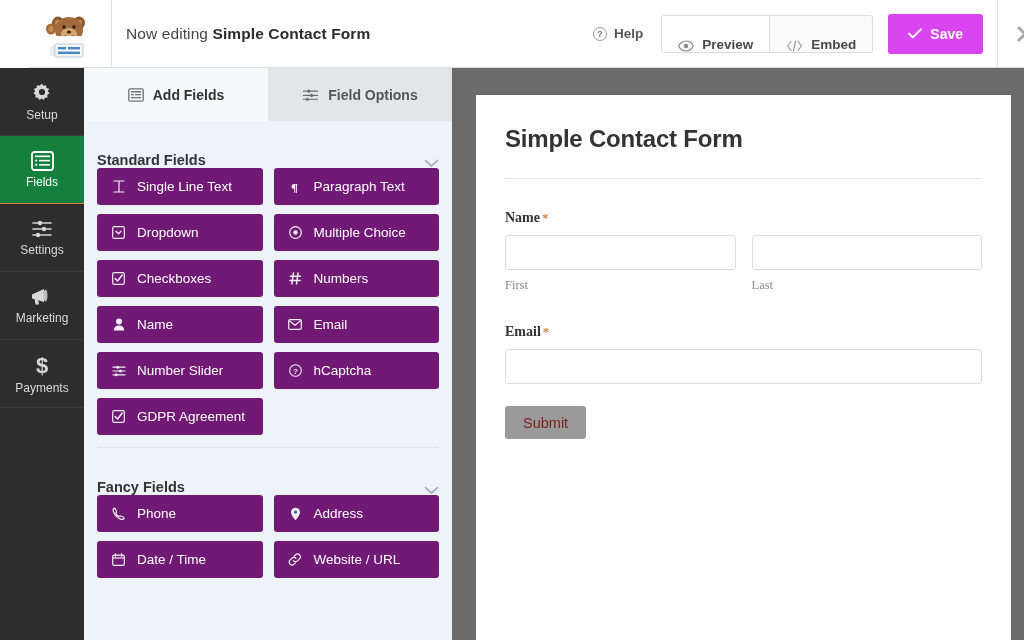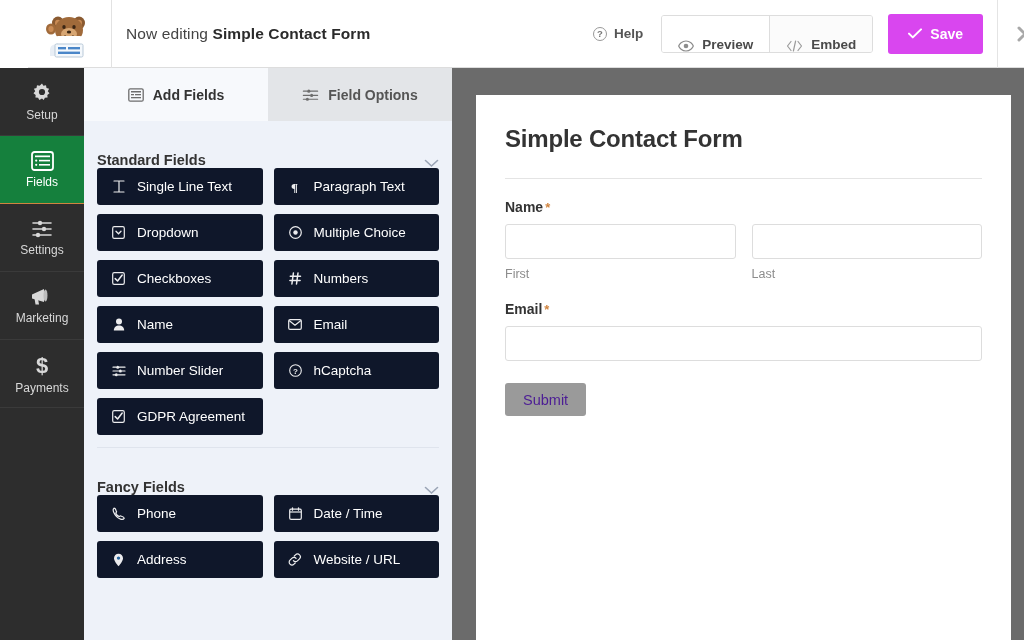--- a/index.html
+++ b/index.html
@@ -117,55 +117,55 @@
   .chev { margin-left: auto; color: #9aa4b5; display: flex; }
   .divider { height: 1px; background: #dfe4ed; margin: 8px 0 0; }
 
   .field-grid {
     display: grid; grid-template-columns: 1fr 1fr;
     gap: 9px 11px; padding-bottom: 4px;
   }
   .field-btn {
     display: flex; align-items: center; gap: 11px;
     height: 37px; padding: 0 14px;
-    background: #0f172a; color: #fff;
+    background: #701a75; color: #fff;
     font-size: 13.5px; border-radius: 3px;
     cursor: pointer; white-space: nowrap; overflow: hidden;
   }
   .field-btn .fi { display: flex; width: 15px; justify-content: center; flex: 0 0 15px; opacity: .92; }
 
   
   .preview {
     position: absolute; top: 68px; left: 452px;
     width: 572px; height: 572px;
     background: #6b6b6b;
     padding: 27px 13px 0 24px;
   }
   .form-card {
     background: #fff; width: 535px; height: 545px;
     padding: 30px 29px 0;
     overflow: hidden;
   }
   .form-title { font-size: 24px; font-weight: bold; color: #333; letter-spacing: -.2px; }
   .title-rule { height: 1px; background: #e4e4e4; margin: 25px 0 0; }
-  .field-block { margin-top: 20px; }
+  .field-block { margin-top: 31px; font-family: Liberation Serif, serif; }
   .flabel { font-size: 14px; font-weight: bold; color: #333; margin-bottom: 9px; }
   .req { color: #d0843f; font-size: 13px; margin-left: 2px; }
   .row2 { display: flex; gap: 16px; }
   .col { flex: 1; }
   .inp {
     width: 100%; height: 35px;
     border: 1px solid #ddd; border-radius: 3px; background: #fff;
   }
   .sublabel { font-size: 12.5px; color: #8c8c8c; margin-top: 8px; }
   .ta { width: 288px; height: 98px; border: 1px solid #ddd; border-radius: 3px; background: #fff; }
   .submit {
     margin-top: 22px; display: inline-flex; align-items: center; justify-content: center;
     height: 33px; padding: 0 18px;
-    background: #9a9a9a; color: #4c1d95;
+    background: #9a9a9a; color: #7f1d1d;
     font-size: 14.5px; border-radius: 3px; cursor: pointer;
   }
 </style>
 </head>
 <body>
 
 <div class="app">
 
   <div class="header">
     <div class="logo-box">
@@ -444,37 +444,37 @@
         <div class="field-btn">
           <span class="fi">
             <svg width="13" height="13" viewBox="0 0 13 13">
                 <path d="M2 1.2c2.2 0 1.6 2.6 2.4 3.2.6.5-.3 1.2-.6 1.8.6 1.4 2 2.8 3.4 3.4.6-.3 1.3-1.2 1.8-.6.6.8 3.2.2 3.2 2.4-1.6 2.2-5.6.2-7.6-1.8S-.2 2.8 2 1.2z" fill="none" stroke="#fff" stroke-width="1.2" stroke-linejoin="round"></path>
               </svg>
           </span>
           <span>Phone</span>
         </div>
         <div class="field-btn">
           <span class="fi">
+            <svg width="11" height="14" viewBox="0 0 11 14">
+                <path d="M5.5.8C3 .8 1 2.8 1 5.3c0 3.2 4.5 8 4.5 8s4.5-4.8 4.5-8C10 2.8 8 .8 5.5.8z" fill="#fff"></path>
+                <circle cx="5.5" cy="5.1" r="1.7" fill="#2a6ca8"></circle>
+              </svg>
+          </span>
+          <span>Address</span>
+        </div>
+
+        <div class="field-btn">
+          <span class="fi">
             <svg width="13" height="13" viewBox="0 0 13 13">
                 <rect x=".7" y="2.2" width="11.6" height="10.1" rx="1.4" fill="none" stroke="#fff" stroke-width="1.2"></rect>
                 <path d="M.9 5h11.4" stroke="#fff" stroke-width="1.2"></path>
                 <path d="M3.5.8v2.4M9.5.8v2.4" stroke="#fff" stroke-width="1.3" stroke-linecap="round"></path>
               </svg>
           </span>
           <span>Date / Time</span>
-        </div>
-
-        <div class="field-btn">
-          <span class="fi">
-            <svg width="11" height="14" viewBox="0 0 11 14">
-                <path d="M5.5.8C3 .8 1 2.8 1 5.3c0 3.2 4.5 8 4.5 8s4.5-4.8 4.5-8C10 2.8 8 .8 5.5.8z" fill="#fff"></path>
-                <circle cx="5.5" cy="5.1" r="1.7" fill="#2a6ca8"></circle>
-              </svg>
-          </span>
-          <span>Address</span>
         </div>
         <div class="field-btn">
           <span class="fi">
             <svg width="14" height="13" viewBox="0 0 14 13">
                 <path d="M5.4 7.6a2.7 2.7 0 0 0 4 .3l2.1-2.1a2.8 2.8 0 0 0-4-4L6.3 3" fill="none" stroke="#fff" stroke-width="1.2" stroke-linecap="round"></path>
                 <path d="M8.1 5.4a2.7 2.7 0 0 0-4-.3L2 7.2a2.8 2.8 0 0 0 4 4L7.2 10" fill="none" stroke="#fff" stroke-width="1.2" stroke-linecap="round"></path>
               </svg>
           </span>
           <span>Website / URL</span>
         </div>

